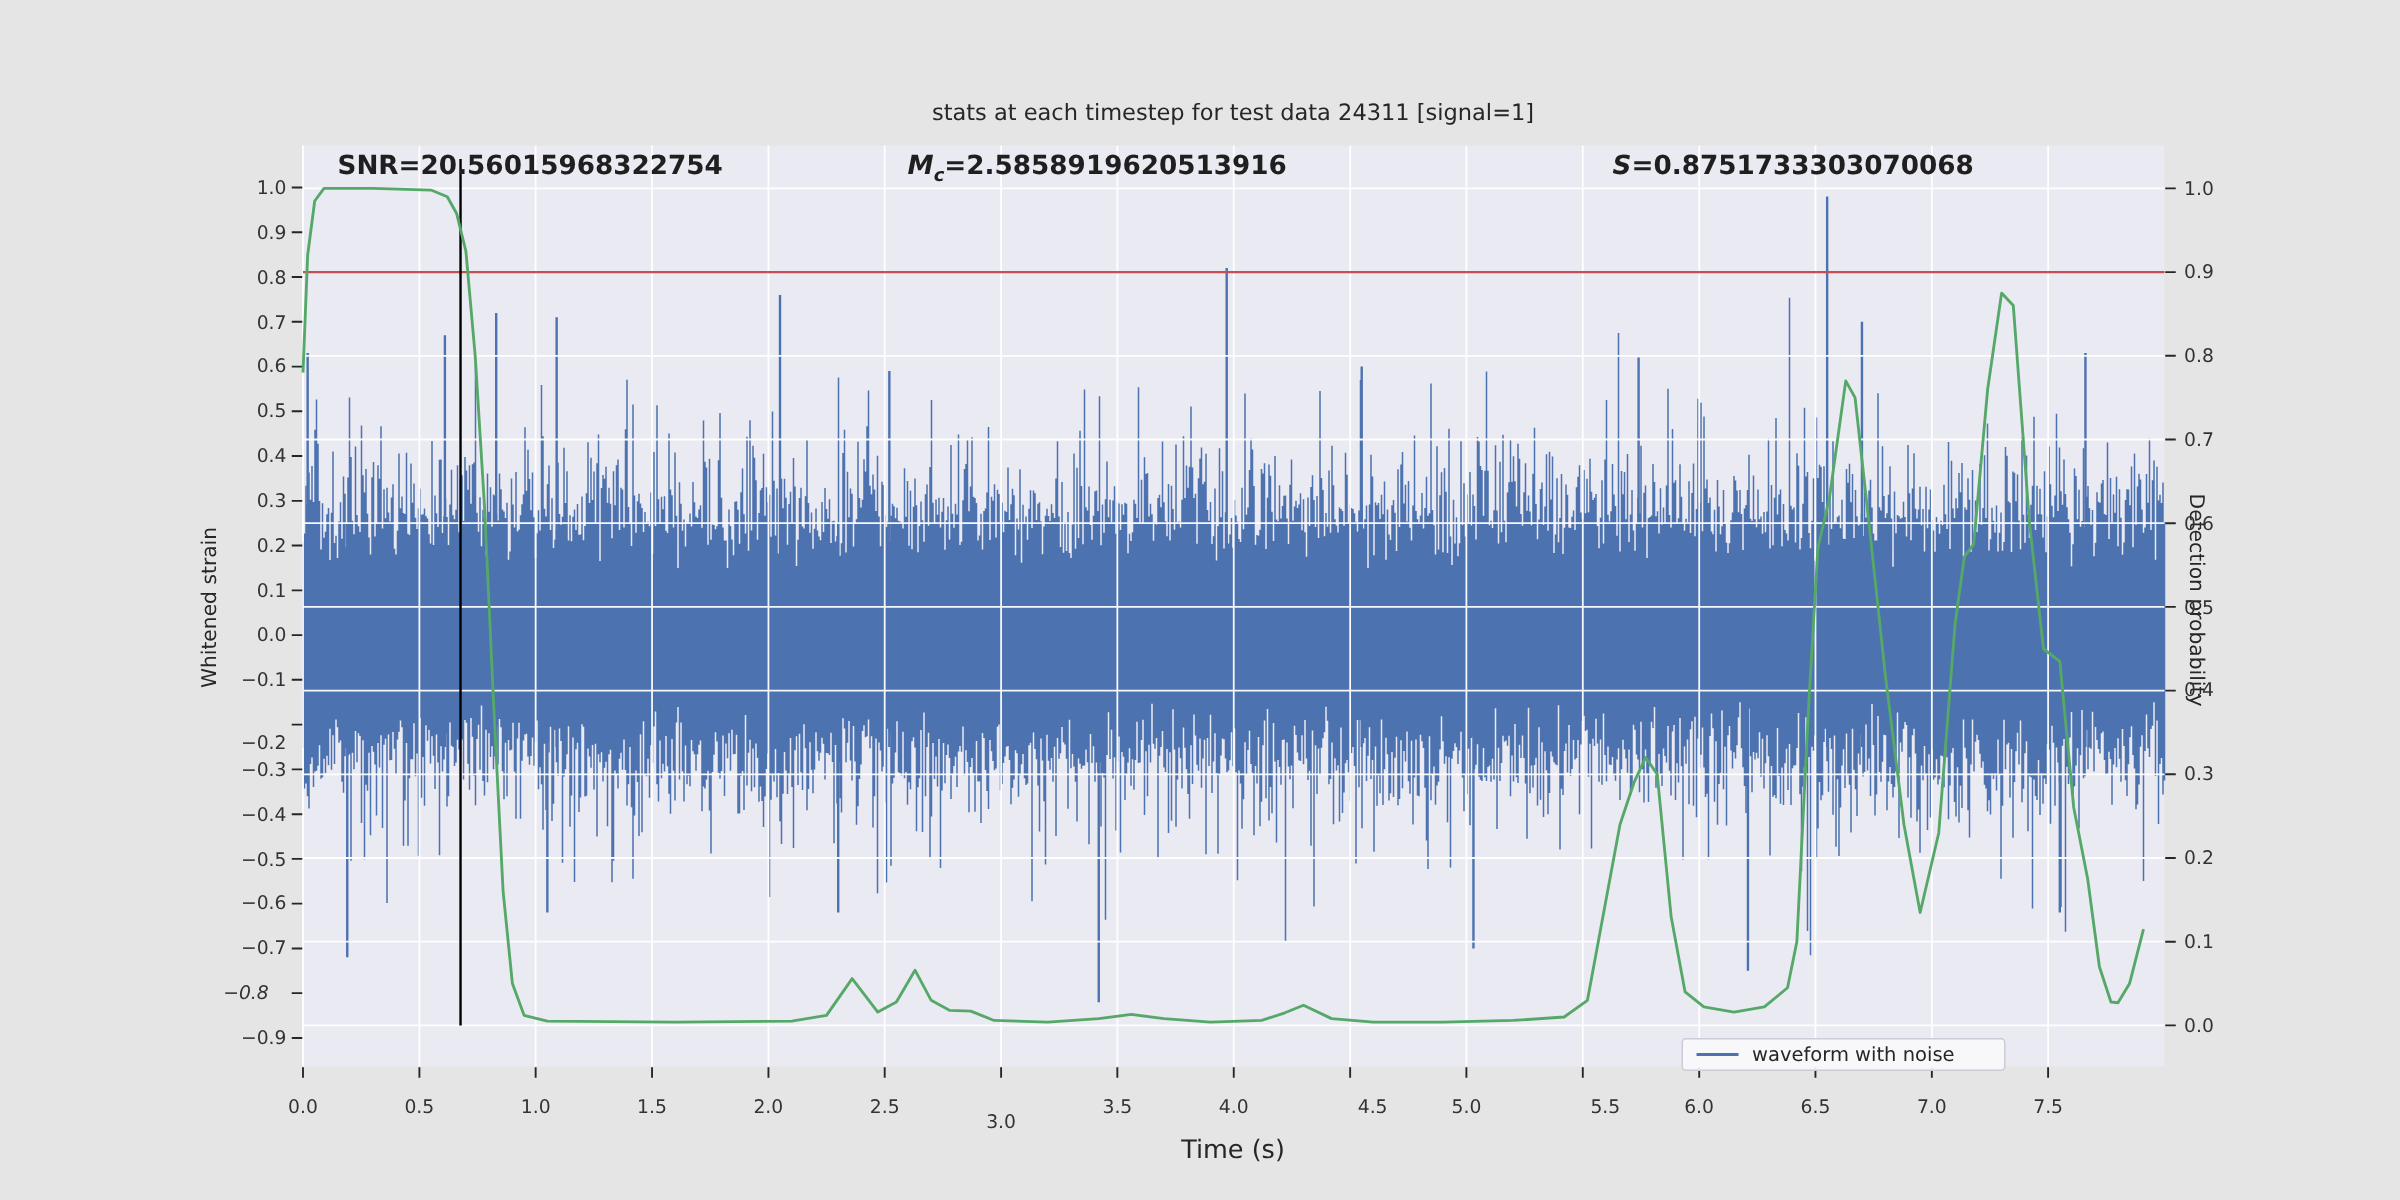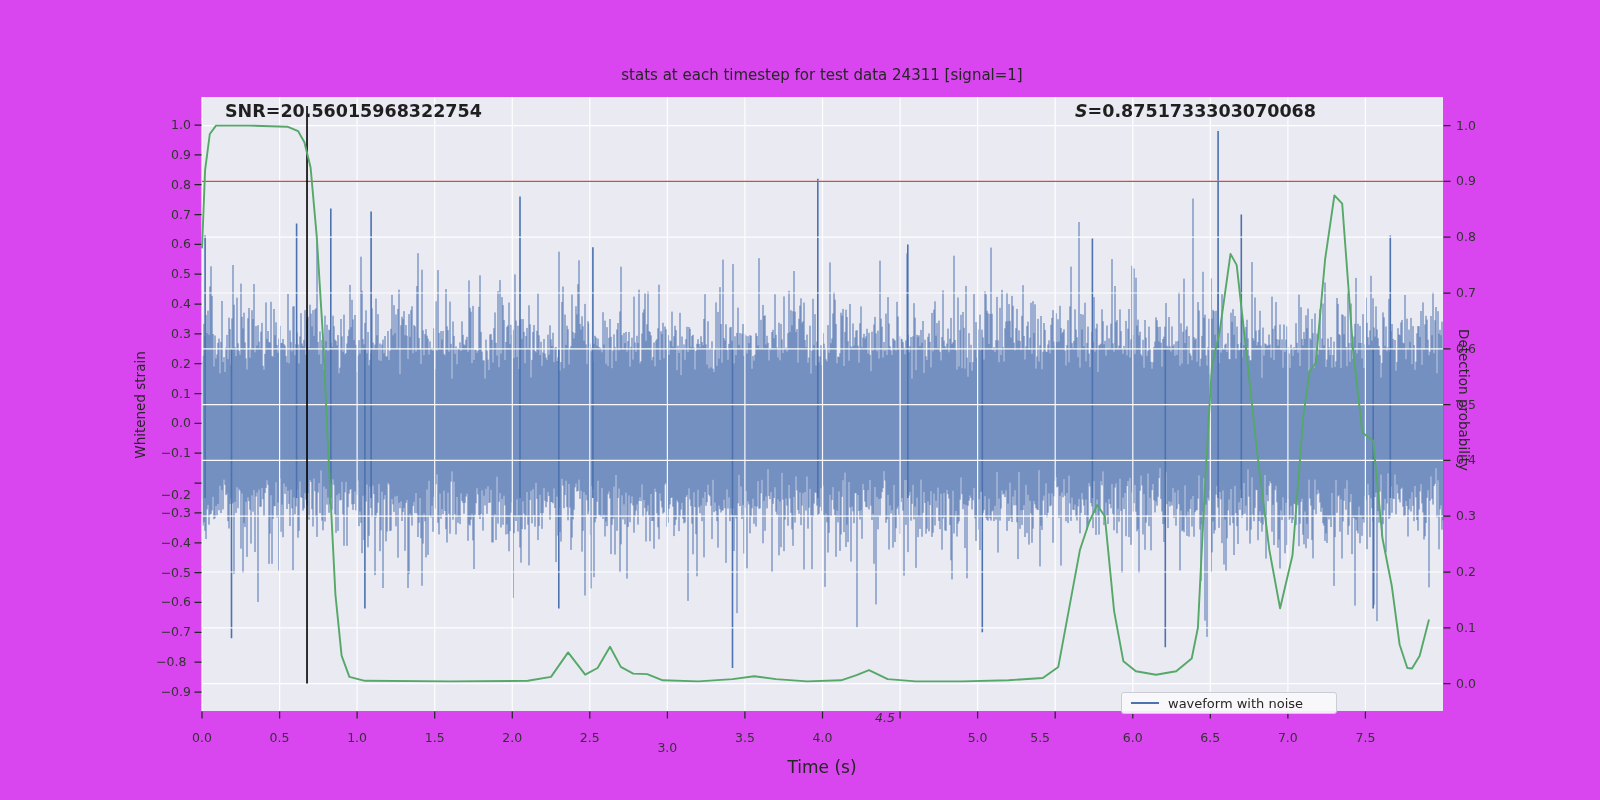--- a/index.html
+++ b/index.html
@@ -1,16 +1,16 @@
 <!DOCTYPE html>
 <html><head>
 <meta charset="utf-8">
 <style>
   html,body{margin:0;padding:0;background:#ffffff;}
-  #figure{position:relative;width:1600px;height:800px;background:#d946ef;
+  #figure{position:relative;width:1600px;height:800px;background:#e5e5e5;
           font-family:"DejaVu Sans","Liberation Sans",sans-serif;color:#262626;overflow:hidden;}
   #plot-svg{position:absolute;left:0;top:0;}
   .fig-title{position:absolute;top:66px;left:822px;transform:translateX(-50%);
              font-size:15px;color:#262626;white-space:nowrap;}
   .stat{position:absolute;top:101px;font-size:17.5px;color:#1f1f1f;white-space:nowrap;font-weight:bold;}
   .stat sub{font-size:12px;}
   .tick-label{position:absolute;font-size:12.5px;color:#333333;line-height:15px;}
   .ylabel{position:absolute;font-size:13.5px;color:#262626;white-space:nowrap;}
   .xlabel{position:absolute;top:757px;left:822px;transform:translateX(-50%);
           font-size:17px;color:#262626;white-space:nowrap;}
@@ -31,20 +31,21 @@
       <path d="M202.0 97L202.0 711M279.6 97L279.6 711M357.1 97L357.1 711M434.7 97L434.7 711M512.3 97L512.3 711M589.8 97L589.8 711M667.4 97L667.4 711M744.9 97L744.9 711M822.5 97L822.5 711M900.1 97L900.1 711M977.6 97L977.6 711M1055.2 97L1055.2 711M1132.8 97L1132.8 711M1210.3 97L1210.3 711M1287.9 97L1287.9 711M1365.4 97L1365.4 711M202 125.6L1443 125.6M202 181.4L1443 181.4M202 237.2L1443 237.2M202 293.0L1443 293.0M202 348.8L1443 348.8M202 404.6L1443 404.6M202 460.4L1443 460.4M202 516.2L1443 516.2M202 572.0L1443 572.0M202 627.8L1443 627.8M202 683.6L1443 683.6" stroke="#FFFFFF" stroke-width="1.2" fill="none" stroke-opacity="0.95"></path>
       <path d="M194.5 125.0L201.5 125.0M194.5 154.8L201.5 154.8M194.5 184.7L201.5 184.7M194.5 214.5L201.5 214.5M194.5 244.4L201.5 244.4M194.5 274.2L201.5 274.2M194.5 304.0L201.5 304.0M194.5 333.9L201.5 333.9M194.5 363.7L201.5 363.7M194.5 393.6L201.5 393.6M194.5 423.4L201.5 423.4M194.5 453.2L201.5 453.2M194.5 483.1L201.5 483.1M194.5 512.9L201.5 512.9M194.5 542.8L201.5 542.8M194.5 572.6L201.5 572.6M194.5 602.4L201.5 602.4M194.5 632.3L201.5 632.3M194.5 662.1L201.5 662.1M194.5 692.0L201.5 692.0M1443.5 125.6L1450.5 125.6M1443.5 181.4L1450.5 181.4M1443.5 237.2L1450.5 237.2M1443.5 293.0L1450.5 293.0M1443.5 348.8L1450.5 348.8M1443.5 404.6L1450.5 404.6M1443.5 460.4L1450.5 460.4M1443.5 516.2L1450.5 516.2M1443.5 572.0L1450.5 572.0M1443.5 627.8L1450.5 627.8M1443.5 683.6L1450.5 683.6M202.0 711.5L202.0 718.5M279.6 711.5L279.6 718.5M357.1 711.5L357.1 718.5M434.7 711.5L434.7 718.5M512.3 711.5L512.3 718.5M589.8 711.5L589.8 718.5M667.4 711.5L667.4 718.5M744.9 711.5L744.9 718.5M822.5 711.5L822.5 718.5M900.1 711.5L900.1 718.5M977.6 711.5L977.6 718.5M1055.2 711.5L1055.2 718.5M1132.8 711.5L1132.8 718.5M1210.3 711.5L1210.3 718.5M1287.9 711.5L1287.9 718.5M1365.4 711.5L1365.4 718.5" stroke="#262626" stroke-width="1.25" fill="none"></path>
       <line x1="202" y1="181.40000000000003" x2="1443" y2="181.40000000000003" stroke="#C44E52" stroke-width="1.4"></line>
       <line x1="307.019625" y1="683.6" x2="307.019625" y2="106.07000000000005" stroke="#000000" stroke-width="1.6"></line>
       <path d="M202.0 248.4L205.1 170.2L209.8 134.0L216.0 125.6L248.5 125.6L287.3 126.7L298.2 131.2L304.4 142.3L310.6 167.5L316.8 237.2L323.0 337.6L329.2 471.6L335.4 594.3L341.6 655.7L349.4 676.9L364.9 680.8L450.2 681.4L527.8 680.8L551.0 676.9L568.1 652.4L585.2 674.7L597.6 668.0L610.0 646.8L620.8 666.9L633.2 673.6L647.2 674.1L662.7 680.3L698.4 681.4L732.5 679.1L754.2 676.3L776.0 679.1L807.0 681.4L841.1 680.3L856.6 675.2L869.0 670.2L887.7 679.1L915.6 681.4L962.1 681.4L1008.6 680.3L1042.8 678.0L1058.3 666.9L1070.7 599.9L1080.0 549.7L1089.3 521.8L1097.1 505.0L1104.8 516.2L1114.1 611.1L1123.4 661.3L1135.9 671.3L1156.0 674.7L1176.2 671.3L1191.7 658.5L1197.9 627.8L1205.7 471.6L1211.9 365.5L1219.6 332.1L1230.5 253.9L1236.7 265.1L1246.0 348.8L1256.8 449.2L1269.3 549.7L1280.1 608.3L1292.5 555.3L1303.4 415.8L1309.6 371.1L1315.8 362.8L1325.1 259.5L1334.4 195.4L1342.2 203.7L1353.0 348.8L1362.3 432.5L1373.2 440.9L1382.5 538.5L1391.8 586.0L1399.6 644.5L1407.3 668.0L1412.0 668.5L1419.7 655.7L1429.0 619.4" stroke="#55A868" stroke-width="1.9" fill="none" stroke-linejoin="round"></path>
     </svg>
 
   <div class="fig-title">stats at each timestep for test data 24311 [signal=1]</div>
 
   <div class="stat" style="left:225px"><span>SNR</span><sub></sub><span>=20.56015968322754</span></div>
+  <div class="stat" style="left:605px"><span class="it" style="font-style: italic;">M</span><sub class="it" style="font-style: italic;">c</sub><span>=2.5858919620513916</span></div>
   <div class="stat" style="left:1075px"><span class="it" style="font-style: italic;">S</span><sub style="font-style: italic;"></sub><span>=0.8751733303070068</span></div>
 
   <div class="ylabel" id="ylabel-left" style="left: 140px; top: 405px; transform: translate(-50%, -50%) rotate(-90deg);">Whitened strain</div>
   <div class="ylabel" id="ylabel-right" style="left: 1464px; top: 400px; transform: translate(-50%, -50%) rotate(90deg);">Detection probability</div>
   <div class="xlabel">Time (s)</div>
 
   <div id="tick-labels">
       <span class="tick-label" style="left: 141px; top: 117px; width: 50px; text-align: right;">1.0</span>
       <span class="tick-label" style="left: 141px; top: 146.84px; width: 50px; text-align: right;">0.9</span>
       <span class="tick-label" style="left: 141px; top: 176.68px; width: 50px; text-align: right;">0.8</span>
@@ -56,21 +57,21 @@
       <span class="tick-label" style="left: 141px; top: 355.72px; width: 50px; text-align: right;">0.2</span>
       <span class="tick-label" style="left: 141px; top: 385.56px; width: 50px; text-align: right;">0.1</span>
       <span class="tick-label" style="left: 141px; top: 415.4px; width: 50px; text-align: right;">0.0</span>
       <span class="tick-label" style="left: 141px; top: 445.24px; width: 50px; text-align: right;">−0.1</span>
       <span class="tick-label" style="left: 141px; top: 475.08px; width: 50px; text-align: right; margin-top: 12px;">−0.2</span>
       <span class="tick-label" style="left: 141px; top: 504.92px; width: 50px; text-align: right;">−0.3</span>
       <span class="tick-label" style="left: 141px; top: 534.76px; width: 50px; text-align: right;">−0.4</span>
       <span class="tick-label" style="left: 141px; top: 564.6px; width: 50px; text-align: right;">−0.5</span>
       <span class="tick-label" style="left: 141px; top: 594.44px; width: 50px; text-align: right;">−0.6</span>
       <span class="tick-label" style="left: 141px; top: 624.28px; width: 50px; text-align: right;">−0.7</span>
-      <span class="tick-label" style="left: 156px; top: 654.12px; width: 50px; text-align: left;">−0.8</span>
+      <span class="tick-label" style="left: 139px; top: 654.12px; width: 50px; text-align: center; font-style: italic;">−0.8</span>
       <span class="tick-label" style="left: 141px; top: 683.96px; width: 50px; text-align: right;">−0.9</span>
       <span class="tick-label" style="left: 1456px; top: 117.6px; width: 40px; text-align: left;">1.0</span>
       <span class="tick-label" style="left: 1456px; top: 173.4px; width: 40px; text-align: left;">0.9</span>
       <span class="tick-label" style="left: 1456px; top: 229.2px; width: 40px; text-align: left;">0.8</span>
       <span class="tick-label" style="left: 1456px; top: 285px; width: 40px; text-align: left;">0.7</span>
       <span class="tick-label" style="left: 1456px; top: 340.8px; width: 40px; text-align: left;">0.6</span>
       <span class="tick-label" style="left: 1456px; top: 396.6px; width: 40px; text-align: left;">0.5</span>
       <span class="tick-label" style="left: 1456px; top: 452.4px; width: 40px; text-align: left;">0.4</span>
       <span class="tick-label" style="left: 1456px; top: 508.2px; width: 40px; text-align: left;">0.3</span>
       <span class="tick-label" style="left: 1456px; top: 564px; width: 40px; text-align: left;">0.2</span>
@@ -78,23 +79,23 @@
       <span class="tick-label" style="left: 1456px; top: 675.6px; width: 40px; text-align: left;">0.0</span>
       <span class="tick-label" style="left: 177px; top: 730px; width: 50px; text-align: center;">0.0</span>
       <span class="tick-label" style="left: 254.562px; top: 730px; width: 50px; text-align: center;">0.5</span>
       <span class="tick-label" style="left: 332.125px; top: 730px; width: 50px; text-align: center;">1.0</span>
       <span class="tick-label" style="left: 409.688px; top: 730px; width: 50px; text-align: center;">1.5</span>
       <span class="tick-label" style="left: 487.25px; top: 730px; width: 50px; text-align: center;">2.0</span>
       <span class="tick-label" style="left: 564.812px; top: 730px; width: 50px; text-align: center;">2.5</span>
       <span class="tick-label" style="left: 642.375px; top: 740px; width: 50px; text-align: center;">3.0</span>
       <span class="tick-label" style="left: 719.938px; top: 730px; width: 50px; text-align: center;">3.5</span>
       <span class="tick-label" style="left: 797.5px; top: 730px; width: 50px; text-align: center;">4.0</span>
-      <span class="tick-label" style="left: 875.062px; top: 710px; width: 50px; text-align: left; font-style: italic;">4.5</span>
+      <span class="tick-label" style="left: 875.062px; top: 730px; width: 50px; text-align: right;">4.5</span>
       <span class="tick-label" style="left: 952.625px; top: 730px; width: 50px; text-align: center;">5.0</span>
-      <span class="tick-label" style="left: 1030.19px; top: 730px; width: 50px; text-align: left;">5.5</span>
+      <span class="tick-label" style="left: 1030.19px; top: 730px; width: 50px; text-align: right;">5.5</span>
       <span class="tick-label" style="left: 1107.75px; top: 730px; width: 50px; text-align: center;">6.0</span>
       <span class="tick-label" style="left: 1185.31px; top: 730px; width: 50px; text-align: center;">6.5</span>
       <span class="tick-label" style="left: 1262.88px; top: 730px; width: 50px; text-align: center;">7.0</span>
       <span class="tick-label" style="left: 1340.44px; top: 730px; width: 50px; text-align: center;">7.5</span>
     </div>
 
   <div id="legend">
     <div class="line-sample"></div>
     <div class="legend-text">waveform with noise</div>
   </div>

